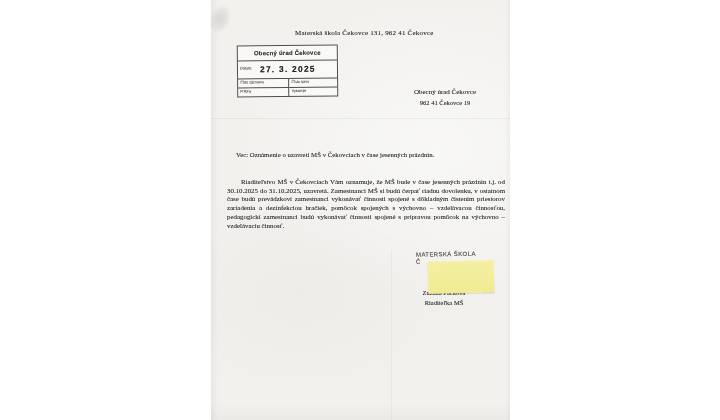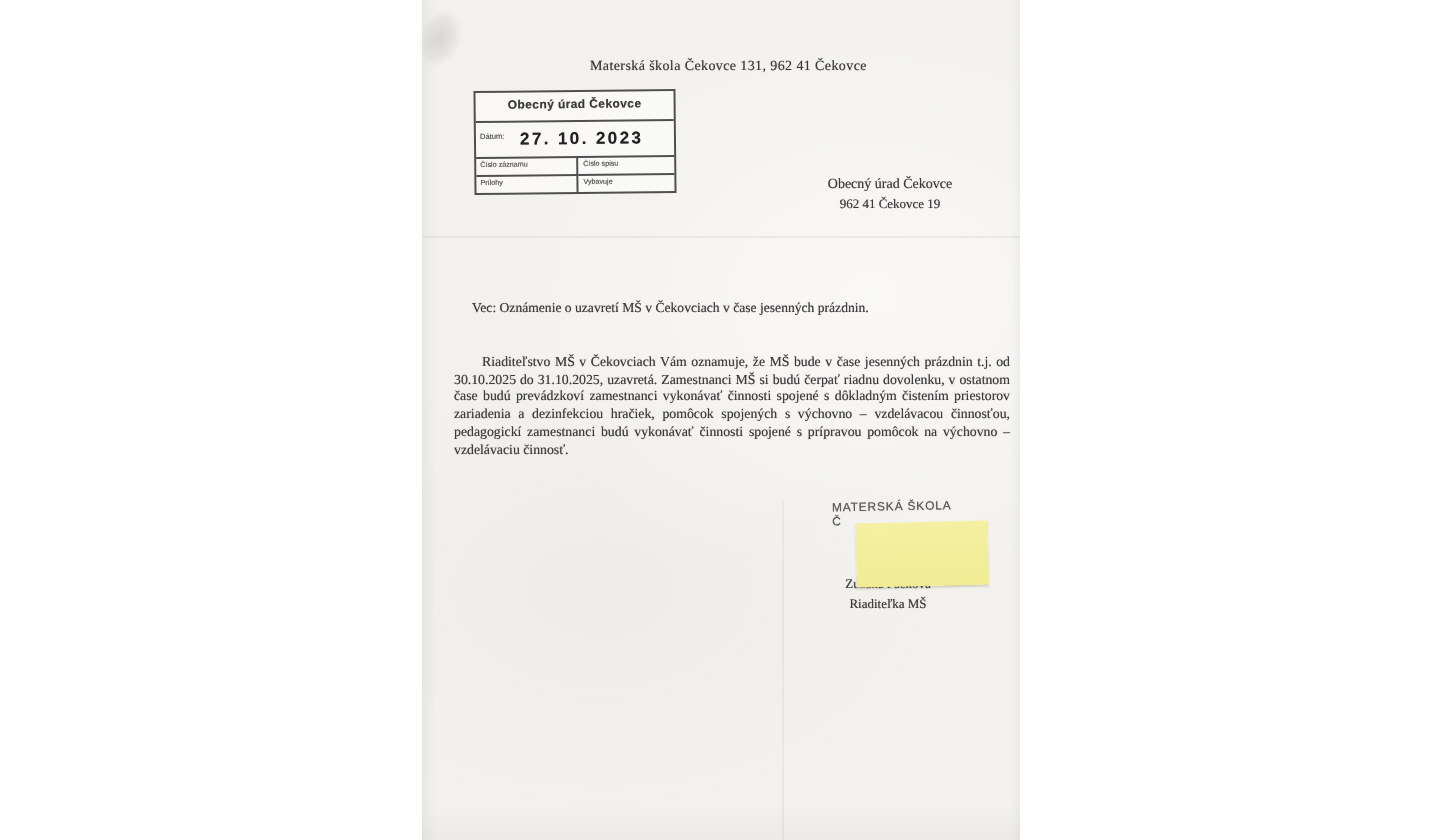--- a/index.html
+++ b/index.html
@@ -117,21 +117,21 @@
     <div class="smudge"></div>
     <div class="crease-h"></div>
     <div class="crease-v"></div>
 
     <div class="header-line">Materská škola Čekovce 131, 962 41 Čekovce</div>
 
     <div class="stamp">
       <div class="stamp-title">Obecný úrad Čekovce</div>
       <div class="stamp-date-row">
         <span class="stamp-date-label">Dátum:</span>
-        <span class="stamp-date-value">27. 10. 2023</span>
+        <span class="stamp-date-value">27. 3. 2025</span>
       </div>
       <div class="stamp-grid">
         <div class="stamp-cell cell-l cell-top">Číslo záznamu</div>
         <div class="stamp-cell cell-r cell-top">Číslo spisu</div>
         <div class="stamp-cell cell-l">Prílohy</div>
         <div class="stamp-cell cell-r">Vybavuje</div>
       </div>
     </div>
 
     <div class="recipient">

